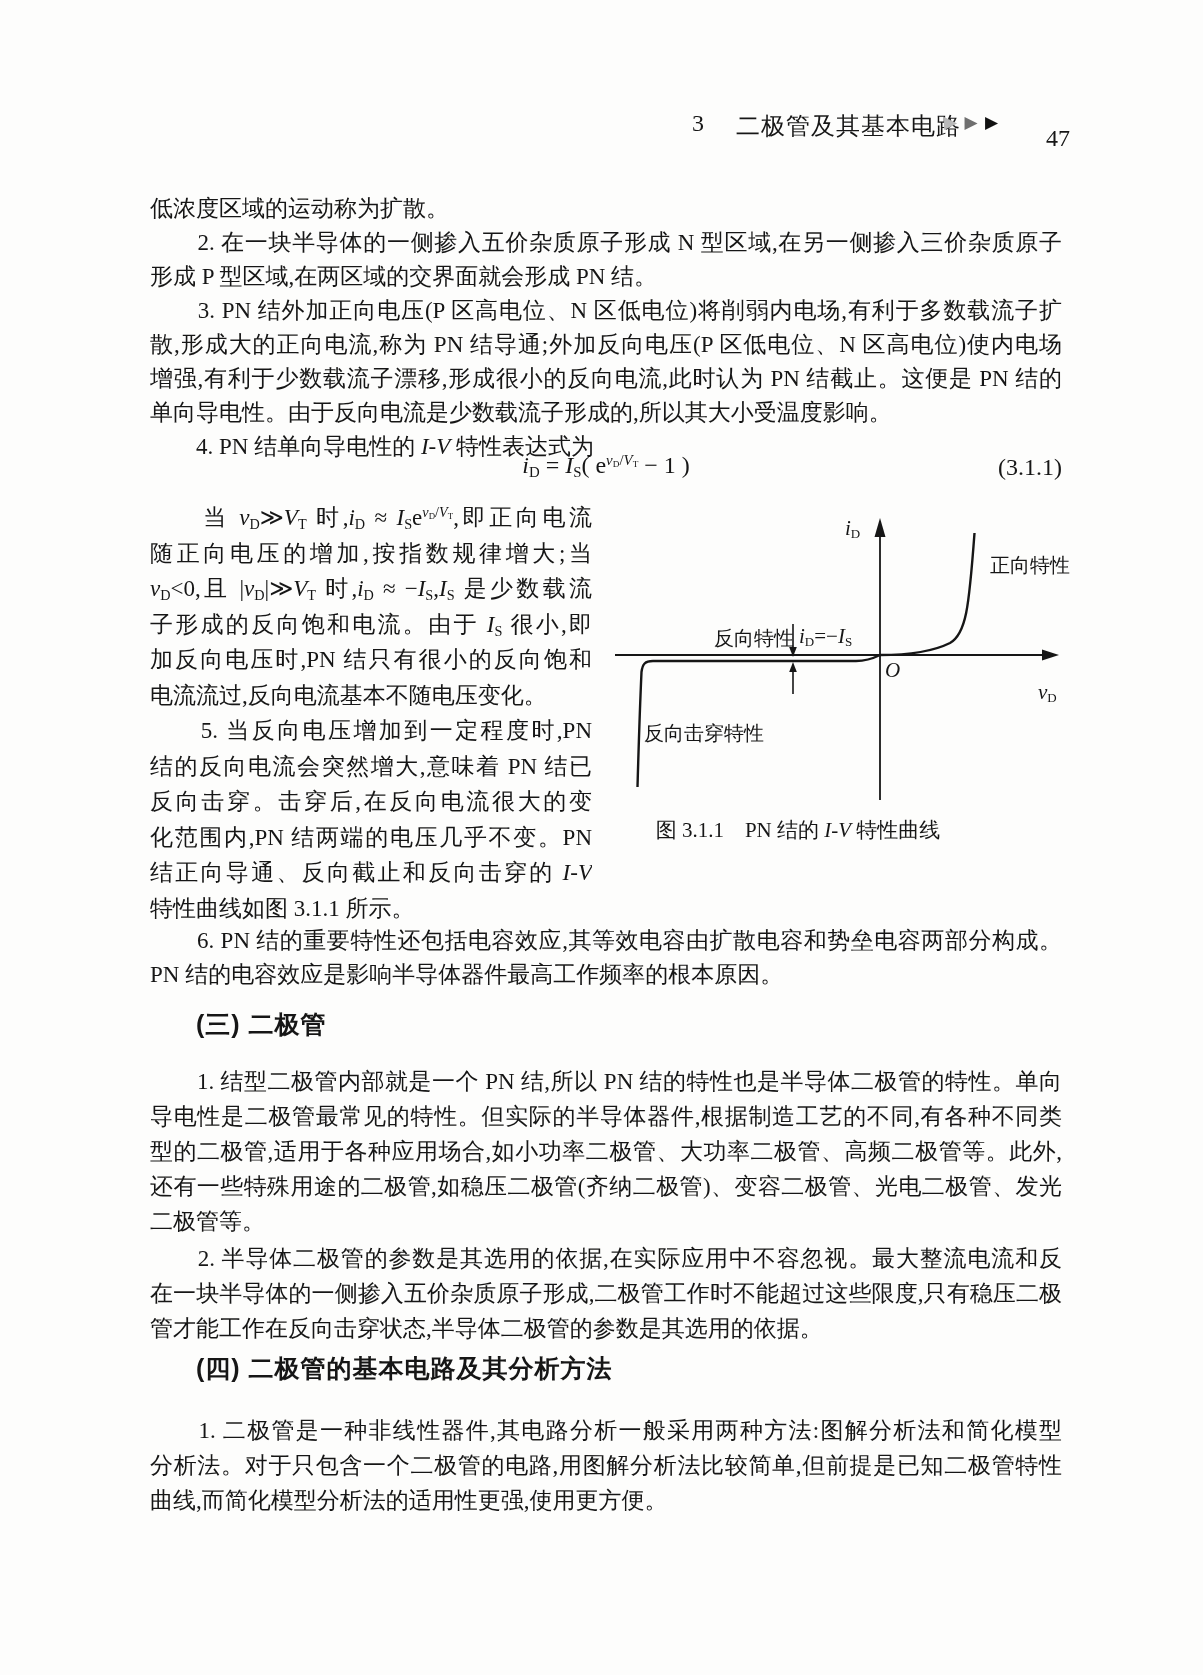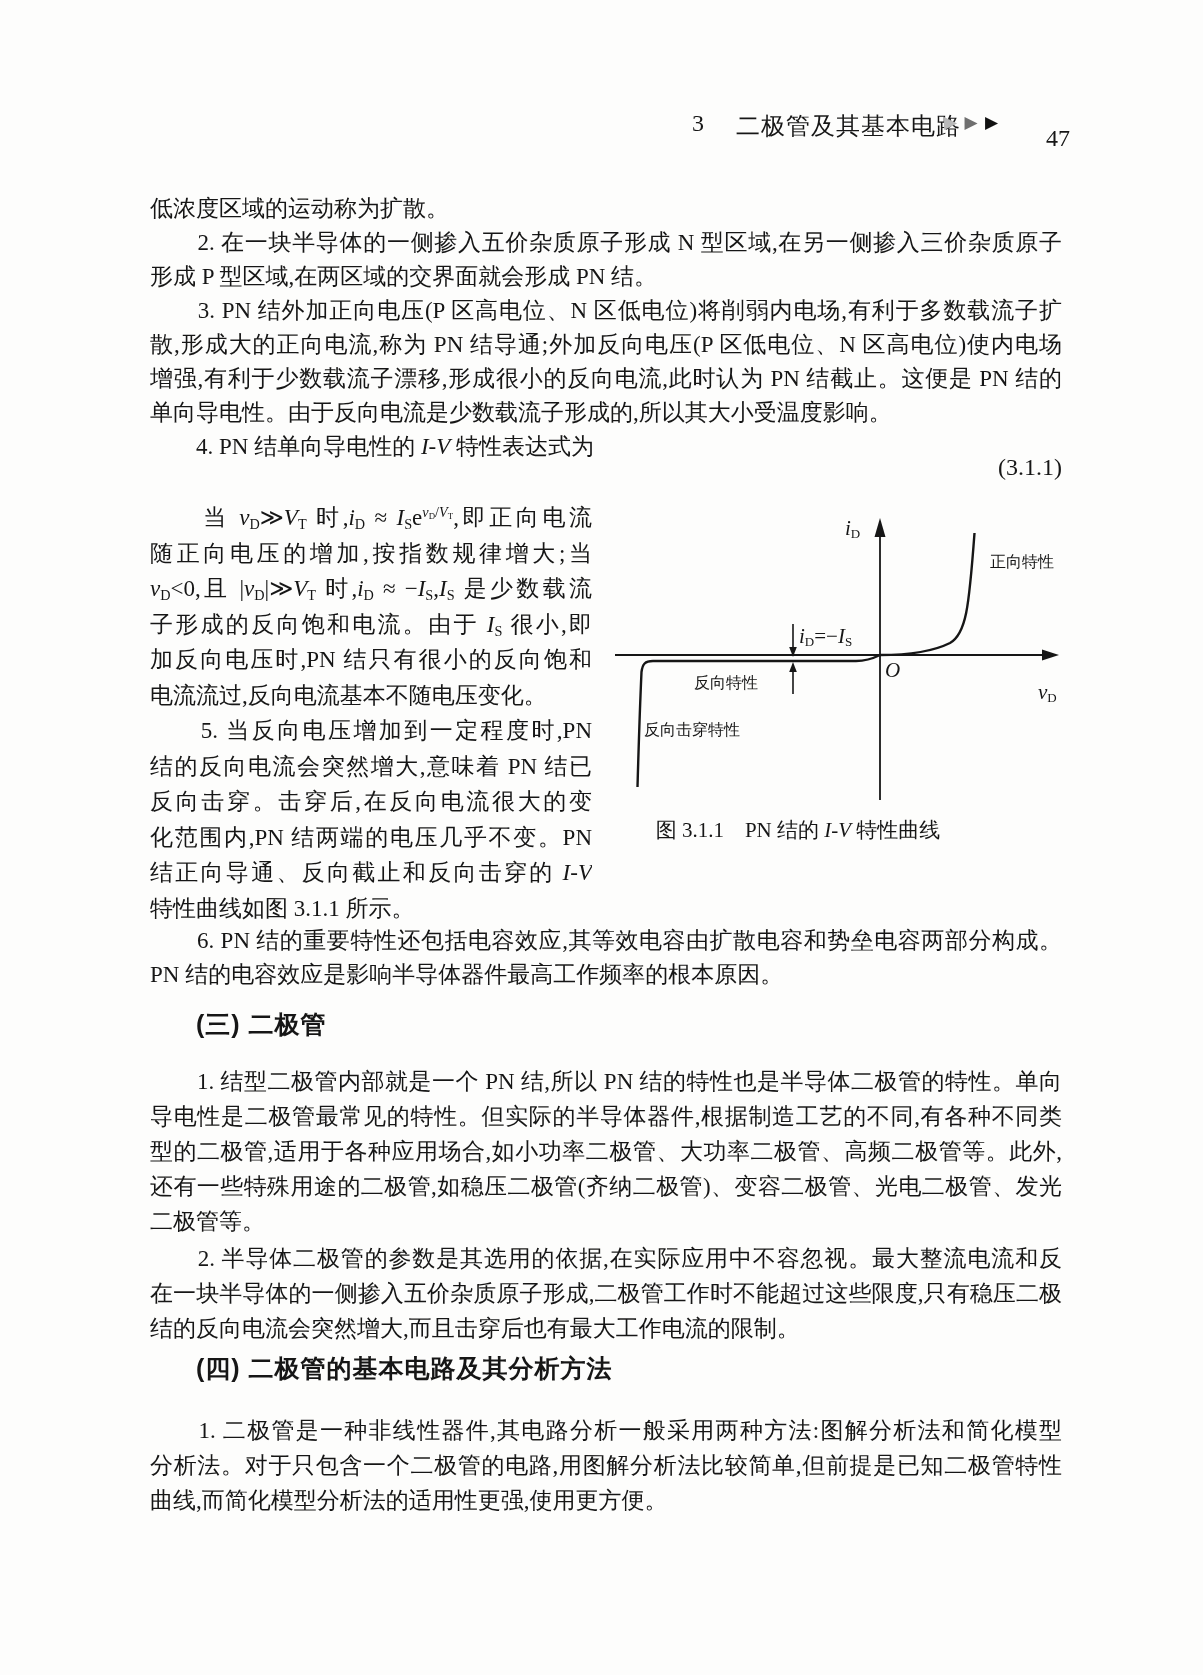--- a/index.html
+++ b/index.html
@@ -28,21 +28,21 @@
   .equation .expr{position:absolute; left:0; width:100%; text-align:center;}
   .equation .eqno{position:absolute; right:0; top:2px;}
   
   .leftcol{position:absolute; left:150px; top:500px; width:442px; font-size:23px; line-height:35.5px;}
   
   .sechead{position:absolute; left:196px; font-size:25px; font-weight:bold;
            font-family:"Liberation Sans","DejaVu Sans",sans-serif; letter-spacing:1px;}
   
   .figure{position:absolute; left:588px; top:478px; width:480px; height:380px;}
   .figure svg{position:absolute; left:0; top:0;}
-  .figlabel{position:absolute; font-size:16px; white-space:nowrap;}
+  .figlabel{position:absolute; font-size:20px; white-space:nowrap;}
   .figlabel.math{font-size:21px;}
   .figcaption{position:absolute; left:0; top:338px; width:420px; text-align:center; font-size:21px;}
 </style>
 </head>
 <body>
 
 <div class="page">
 
   <div class="runhead">
     <span class="chapno">3</span>
@@ -60,20 +60,21 @@
       <div class="line fill">　　2. 在一块半导体的一侧掺入五价杂质原子形成 N 型区域,在另一侧掺入三价杂质原子</div>
       <div class="line">形成 P 型区域,在两区域的交界面就会形成 PN 结。</div>
       <div class="line fill">　　3. PN 结外加正向电压(P 区高电位、N 区低电位)将削弱内电场,有利于多数载流子扩</div>
       <div class="line fill">散,形成大的正向电流,称为 PN 结导通;外加反向电压(P 区低电位、N 区高电位)使内电场</div>
       <div class="line fill">增强,有利于少数载流子漂移,形成很小的反向电流,此时认为 PN 结截止。这便是 PN 结的</div>
       <div class="line">单向导电性。由于反向电流是少数载流子形成的,所以其大小受温度影响。</div>
       <div class="line">　　4. PN 结单向导电性的 <i>I</i>-<i>V</i> 特性表达式为</div>
     </div>
 
   <div class="equation">
+    <span class="expr"><i>i</i><sub>D</sub> = <i>I</i><sub>S</sub>( e<sup><i>v</i><sub>D</sub>/<i>V</i><sub>T</sub></sup> − 1 )</span>
     <span class="eqno">(3.1.1)</span>
   </div>
 
   <div class="leftcol">
       <div class="line fill">　　当 <i>v</i><sub>D</sub>≫<i>V</i><sub>T</sub> 时,<i>i</i><sub>D</sub> ≈ <i>I</i><sub>S</sub>e<sup><i>v</i><sub>D</sub>/<i>V</i><sub>T</sub></sup>,即正向电流</div>
       <div class="line fill">随正向电压的增加,按指数规律增大;当</div>
       <div class="line fill"><i>v</i><sub>D</sub>&lt;0,且 |<i>v</i><sub>D</sub>|≫<i>V</i><sub>T</sub> 时,<i>i</i><sub>D</sub> ≈ −<i>I</i><sub>S</sub>,<i>I</i><sub>S</sub> 是少数载流</div>
       <div class="line fill">子形成的反向饱和电流。由于 <i>I</i><sub>S</sub> 很小,即</div>
       <div class="line fill">加反向电压时,PN 结只有很小的反向饱和</div>
       <div class="line">电流流过,反向电流基本不随电压变化。</div>
@@ -100,21 +101,21 @@
 
       <line x1="205" y1="146" x2="205" y2="171" stroke="#161616" stroke-width="1.6"></line>
       <polygon points="205,179 201.2,169 208.8,169" fill="#161616"></polygon>
       <line x1="205" y1="216" x2="205" y2="192" stroke="#161616" stroke-width="1.6"></line>
       <polygon points="205,184 201.2,194 208.8,194" fill="#161616"></polygon>
     </svg>
     <div class="figlabel math" style="left:257px; top:38px;"><i>i</i><sub>D</sub></div>
     <div class="figlabel math" style="left:450px; top:182px;margin-top:20px;"><i>v</i><sub>D</sub></div>
     <div class="figlabel math" style="left:297px; top:180px;"><i>O</i></div>
     <div class="figlabel" style="left:402px; top:74px;">正向特性</div>
-    <div class="figlabel" style="left:106px; top:147px;margin-top:48px;">反向特性</div>
+    <div class="figlabel" style="left:126px; top:147px;">反向特性</div>
     <div class="figlabel math" style="left:211px; top:146px;"><i>i</i><sub>D</sub>=−<i>I</i><sub>S</sub></div>
     <div class="figlabel" style="left:56px; top:242px;">反向击穿特性</div>
     <div class="figcaption">图 3.1.1　PN 结的 <i>I</i>-<i>V</i> 特性曲线</div>
   </div>
 
   <div class="tblock" style="top:924px; line-height:34px;">
       <div class="line fill">　　6. PN 结的重要特性还包括电容效应,其等效电容由扩散电容和势垒电容两部分构成。</div>
       <div class="line">PN 结的电容效应是影响半导体器件最高工作频率的根本原因。</div>
     </div>
 
@@ -122,21 +123,21 @@
   <div class="tblock" style="top:1064px; line-height:35px;">
       <div class="line fill">　　1. 结型二极管内部就是一个 PN 结,所以 PN 结的特性也是半导体二极管的特性。单向</div>
       <div class="line fill">导电性是二极管最常见的特性。但实际的半导体器件,根据制造工艺的不同,有各种不同类</div>
       <div class="line fill">型的二极管,适用于各种应用场合,如小功率二极管、大功率二极管、高频二极管等。此外,</div>
       <div class="line fill">还有一些特殊用途的二极管,如稳压二极管(齐纳二极管)、变容二极管、光电二极管、发光</div>
       <div class="line">二极管等。</div>
     </div>
   <div class="tblock" style="top:1241px; line-height:35px;">
       <div class="line fill">　　2. 半导体二极管的参数是其选用的依据,在实际应用中不容忽视。最大整流电流和反</div>
       <div class="line fill">在一块半导体的一侧掺入五价杂质原子形成,二极管工作时不能超过这些限度,只有稳压二极</div>
-      <div class="line">结的反向电流会突然增大,而且击穿后也有最大工作电流的限制。</div>
+      <div class="line">管才能工作在反向击穿状态,半导体二极管的参数是其选用的依据。</div>
     </div>
 
   <div class="sechead" style="top:1352px;">(四) 二极管的基本电路及其分析方法</div>
   <div class="tblock" style="top:1413px; line-height:35px;">
       <div class="line fill">　　1. 二极管是一种非线性器件,其电路分析一般采用两种方法:图解分析法和简化模型</div>
       <div class="line fill">分析法。对于只包含一个二极管的电路,用图解分析法比较简单,但前提是已知二极管特性</div>
       <div class="line">曲线,而简化模型分析法的适用性更强,使用更方便。</div>
     </div>
 
 </div>

